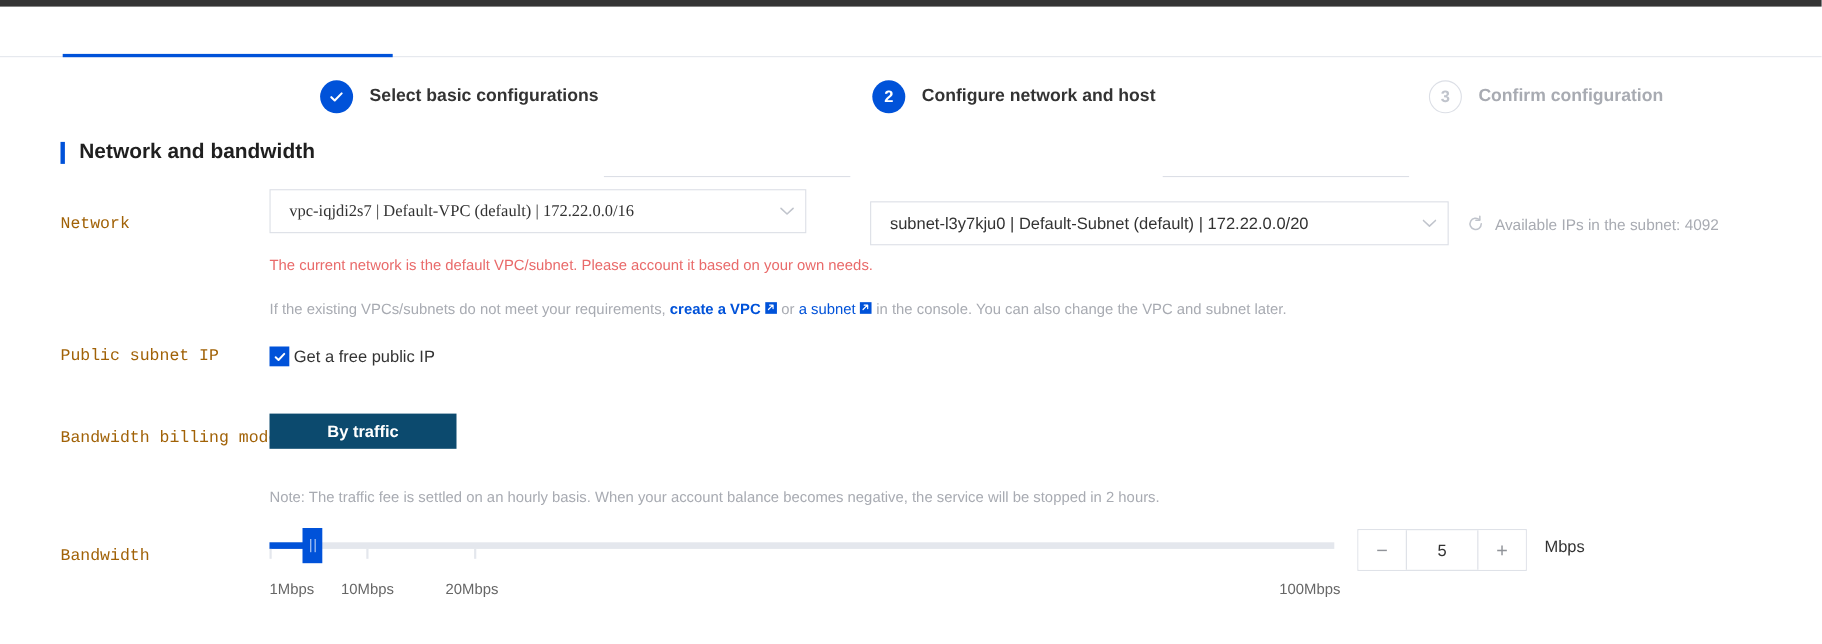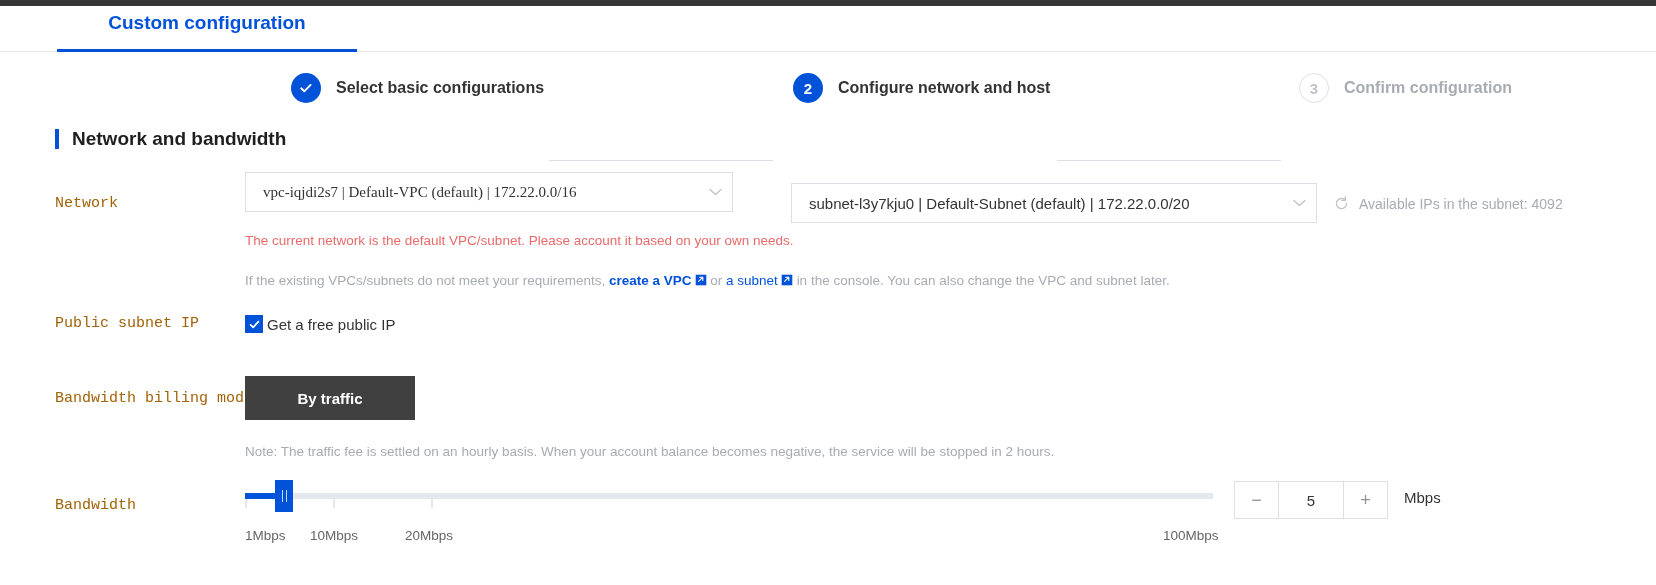--- a/index.html
+++ b/index.html
@@ -210,22 +210,22 @@
   .cbox-label {
     margin-left: 4px;
     font-size: 15px;
     color: #333333;
     white-space: nowrap;
     text-align: center;
   }
   
   .billing-btn {
     position: absolute;
-    width: 170px; height: 44px;
-    background: #404040;
+    width: 170px; height: 32px;
+    background: #0c4a6e;
     color: #ffffff;
     font-size: 15px;
     font-weight: bold;
     display: flex;
     align-items: center;
     justify-content: center;
     cursor: pointer;
   }
   .note-text {
     position: absolute;
@@ -314,23 +314,20 @@
     color: #333333;
   }
 </style>
 </head>
 <body>
 
 <div class="top-bar"></div>
 
 <div class="tabs">
   <div class="tab-underline-track"></div>
-  <div class="tab">
-    <span>Custom configuration</span>
-  </div>
   <div class="tab-underline"></div>
 </div>
 
 <div class="steps">
   <div class="step-line" style="left:549px; width:224px;"></div>
   <div class="step-line" style="left:1057px; width:224px;"></div>
 
   <div class="step" style="left:291px; top:0px;">
     <div class="step-bubble done">
       <svg class="check-glyph" viewBox="0 0 16 16">

